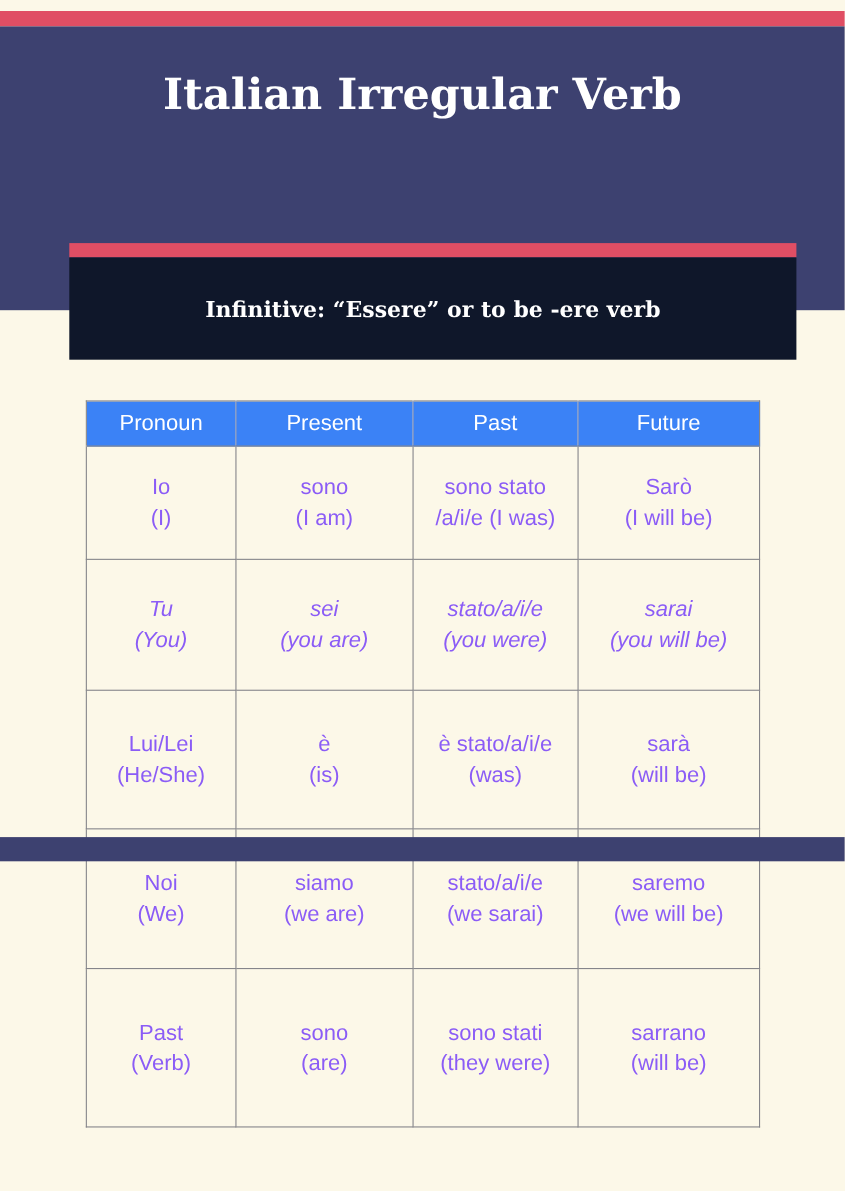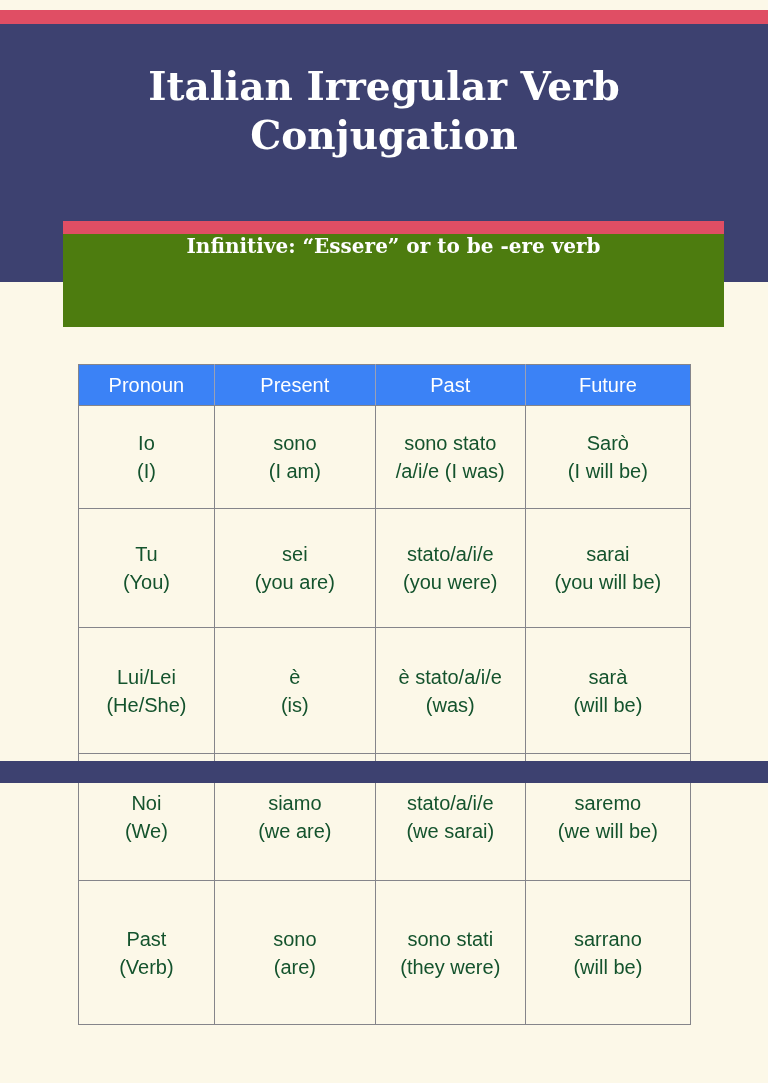--- a/index.html
+++ b/index.html
@@ -29,22 +29,22 @@
     font-size: 39px; line-height: 49px;
     color: #FFFFFF;
     letter-spacing: 0px;
   }
   .banner {
     position: absolute; left: 63px; top: 211px;
     width: 661px;
   }
   .banner-red { height: 13px; background: #E04E64; }
   .banner-body {
-    height: 93px; background: #4d7c0f;
-    display: flex; align-items: flex-start; justify-content: center;
+    height: 93px; background: #0f172a;
+    display: flex; align-items: center; justify-content: center;
   }
   .banner-text {
     font-family: "DejaVu Serif", serif;
     font-weight: 700;
     font-size: 20px;
     color: #FFFFFF;
     text-align: center;
   }
 
   .conj-table-wrap {
@@ -66,46 +66,45 @@
     border-left: 1px solid #9aa0b5;
     border-bottom: 1px solid #85858a;
   }
   table.conj th:first-child { border-left: none; }
   table.conj td {
     border: 1px solid #85858a;
     text-align: center;
     vertical-align: middle;
     font-size: 20px;
     line-height: 28px;
-    color: #14532d;
+    color: #8b5cf6;
     background: transparent;
   }
   tbody tr:nth-child(1) { height: 103px; }
-  tbody tr:nth-child(2) { height: 119px; }
+  tbody tr:nth-child(2) { height: 119px; font-style: italic; }
   tbody tr:nth-child(3) { height: 126px; }
   tbody tr:nth-child(4) { height: 127px; }
   tbody tr:nth-child(5) { height: 144px; }
 
   .footer-strip {
     position: absolute; left: 0; bottom: 0;
     width: 768px; height: 22px;
     background: #3D4170;
   }
 </style>
 </head>
 <body>
 
 <div class="page">
 
   <div class="top-strip"></div>
 
   <div class="hero">
     <h1 class="hero-title">
       <span>Italian Irregular Verb</span><br>
-      <span>Conjugation</span>
     </h1>
   </div>
 
   <div class="banner">
     <div class="banner-red"></div>
     <div class="banner-body">
       <div class="banner-text">Infinitive: “Essere” or to be -ere verb</div>
     </div>
   </div>
 

